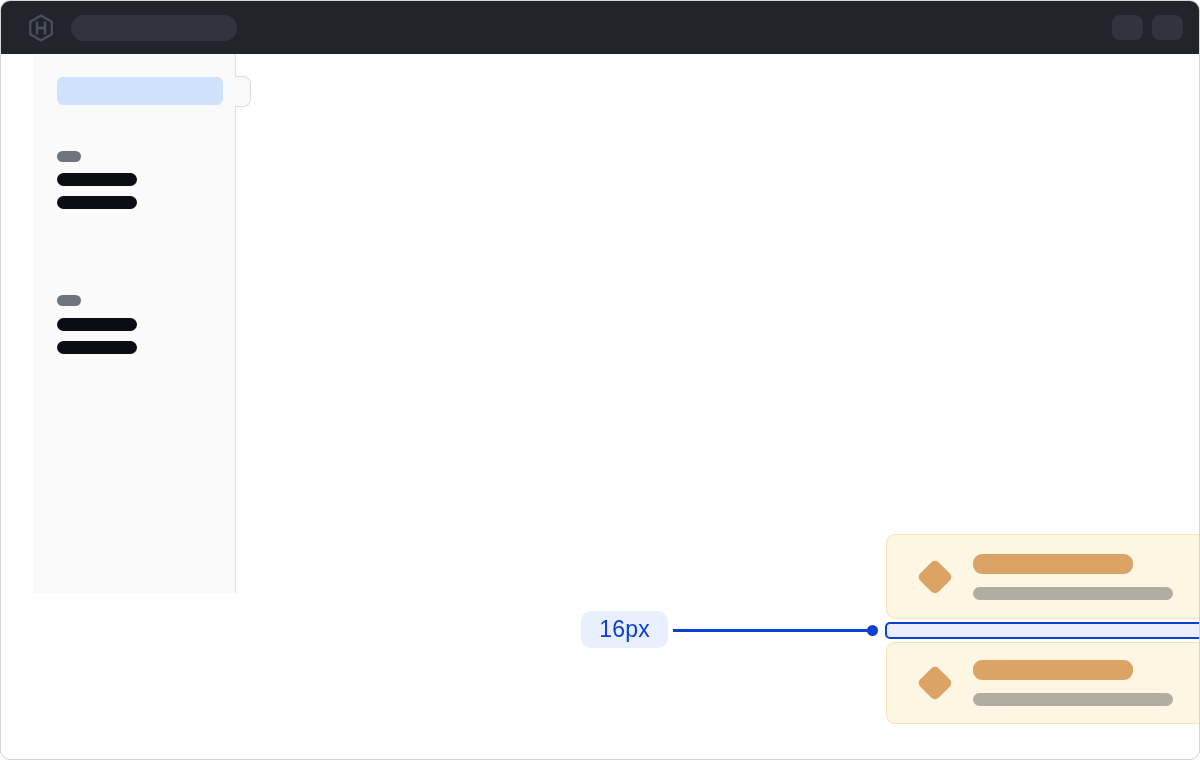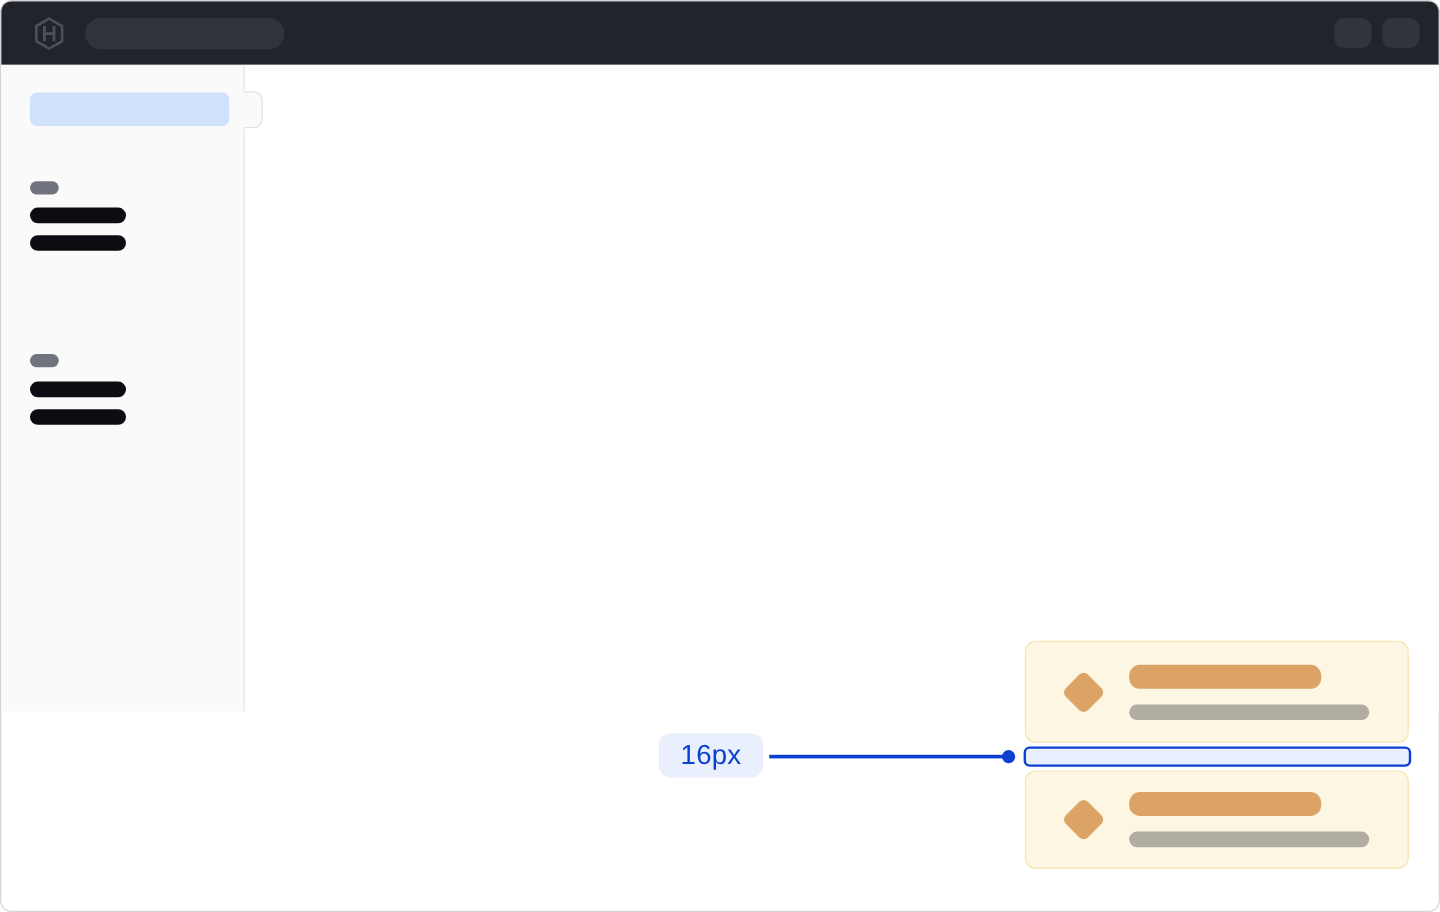--- a/index.html
+++ b/index.html
@@ -22,21 +22,21 @@
     background:var(--topbar_pill); margin-left:16px;
   }
   .topbar-spacer { flex:1; }
   .topbar-pill {
     width:31px; height:25px; border-radius:8px;
     background:var(--topbar_pill);
   }
   .topbar-pill + .topbar-pill { margin-left:9px; }
 
   
-  .app-body { display:flex; height:539px; }
+  .app-body { display:flex; height:539px;padding-left:32px; }
 
   .sidebar {
     position:relative; width:203px; height:100%;
     background:var(--sidebar_bg);
     border-right:1px solid var(--sidebar_border);
     flex:0 0 auto;
   }
   .sidebar-active {
     position:absolute; left:24px; top:23px;
     width:166px; height:28px; border-radius:6px;

